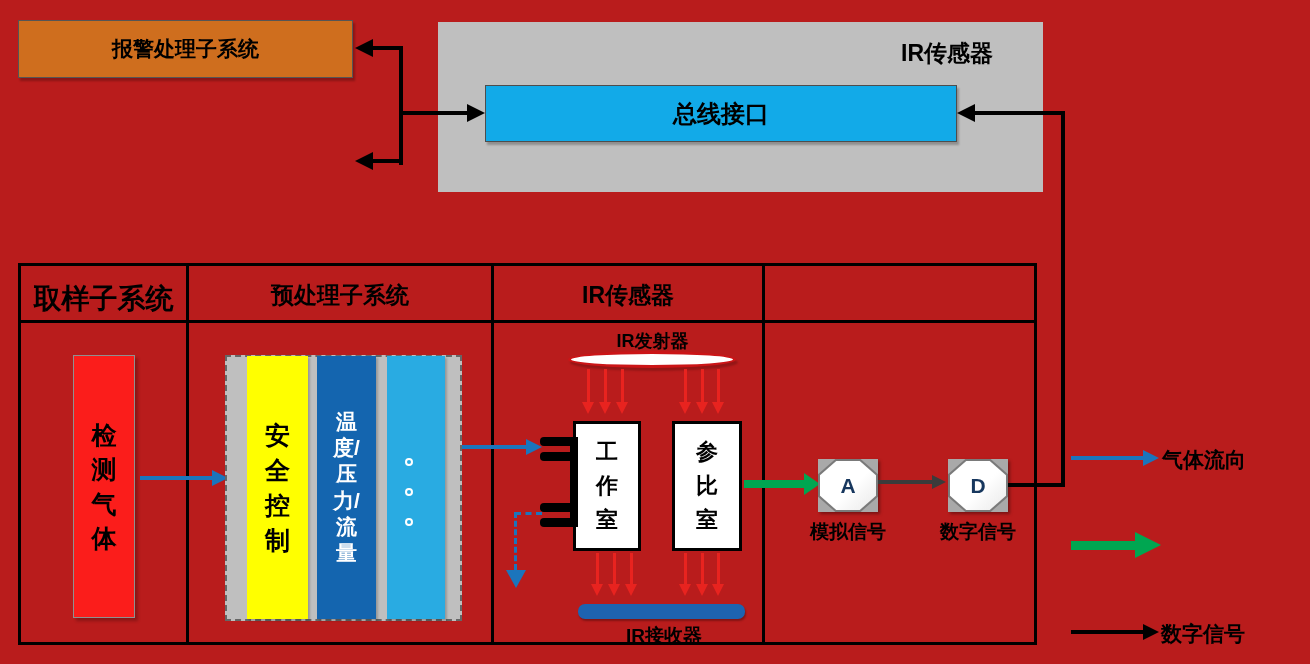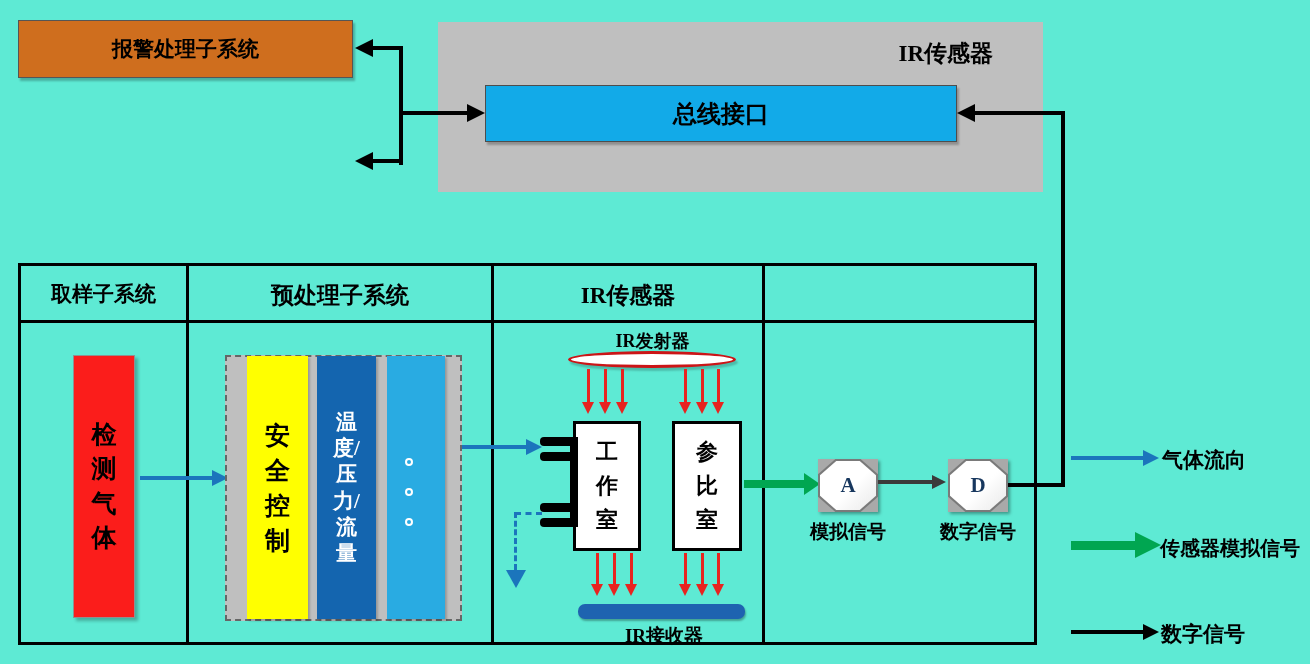--- a/index.html
+++ b/index.html
@@ -1,18 +1,18 @@
 <!DOCTYPE html>
 <html><head>
 <meta charset="utf-8">
 <style>
   html,body{margin:0;padding:0;background:#fff;}
   #canvas{
-    position:relative;width:1310px;height:664px;background:#5eead4;overflow:hidden;
-    font-family:Liberation Serif, serif;color:#000;
+    position:relative;width:1310px;height:664px;background:#b91c1c;overflow:hidden;
+    font-family:Liberation Sans, sans-serif;color:#000;
   }
   .abs{position:absolute;}
   .box{position:absolute;display:flex;align-items:center;justify-content:center;
        font-weight:bold;box-sizing:border-box;}
   .vtext{white-space:pre-line;text-align:center;font-weight:bold;}
   .hline{position:absolute;background:#000;}
   .vline{position:absolute;background:#000;}
   .tri{position:absolute;width:0;height:0;}
   .label{position:absolute;font-weight:bold;text-align:center;}
   .oct-outer{position:absolute;inset:0;background:#7a7a7a;
@@ -54,21 +54,21 @@
   <div class="hline" style="left:975px;top:111px;width:88px;height:4px;"></div>
   <div class="vline" style="left:1061px;top:111px;width:4px;height:376px;"></div>
   <div class="hline" style="left:1008px;top:483px;width:55px;height:4px;"></div>
 
   <div class="abs" style="left:18px;top:263px;width:1019px;height:382px;border:3px solid #000;box-sizing:border-box;"></div>
   <div class="vline" style="left:186px;top:266px;width:3px;height:376px;"></div>
   <div class="vline" style="left:491px;top:266px;width:3px;height:376px;"></div>
   <div class="vline" style="left:762px;top:266px;width:3px;height:376px;"></div>
   <div class="hline" style="left:21px;top:320px;width:1013px;height:3px;"></div>
 
-  <div class="label" style="left:21px;top:280px;width:165px;font-size:21px;">取样子系统</div>
+  <div class="label" style="left:21px;top:280px;width:165px;font-size:28px;">取样子系统</div>
   <div class="label" style="left:494px;top:280px;width:268px;font-size:23px;">IR传感器</div>
   <div class="label" style="left:189px;top:280px;width:302px;font-size:23px;">预处理子系统</div>
 
   <div class="box" style="left:73px;top:355px;width:62px;height:263px;background:#FB1D1B;border:1px solid #909090;
               box-shadow:3px 3px 3px rgba(0,0,0,0.25);">
     <span class="vtext" style="font-size:25px;line-height:1.38;">检
 测
 气
 体</span>
   </div>
@@ -170,19 +170,18 @@
     <div class="oct-inner">D</div>
   </div>
   <div class="label" style="left:928px;top:519px;width:100px;font-size:19px;">数字信号</div>
 
   <div class="hline" style="left:1071px;top:456px;width:74px;height:4px;background:#1B75BC;"></div>
   <div class="tri" style="left:1143px;top:450px;border-top:8px solid transparent;border-bottom:8px solid transparent;border-left:16px solid #1B75BC;"></div>
   <div class="label" style="left:1162px;top:446px;width:120px;text-align:left;font-size:21px;">气体流向</div>
 
   <div class="hline" style="left:1071px;top:541px;width:68px;height:9px;background:#00A651;"></div>
   <div class="tri" style="left:1135px;top:532px;border-top:13px solid transparent;border-bottom:13px solid transparent;border-left:26px solid #00A651;"></div>
-  <div class="label" style="left:1160px;top:535px;width:150px;text-align:left;font-size:20px;">传感器模拟信号</div>
 
   <div class="hline" style="left:1071px;top:630px;width:74px;height:4px;background:#000;"></div>
   <div class="tri" style="left:1143px;top:624px;border-top:8px solid transparent;border-bottom:8px solid transparent;border-left:16px solid #000;"></div>
   <div class="label" style="left:1161px;top:620px;width:120px;text-align:left;font-size:21px;">数字信号</div>
 
 </div>
 
 </body></html>

